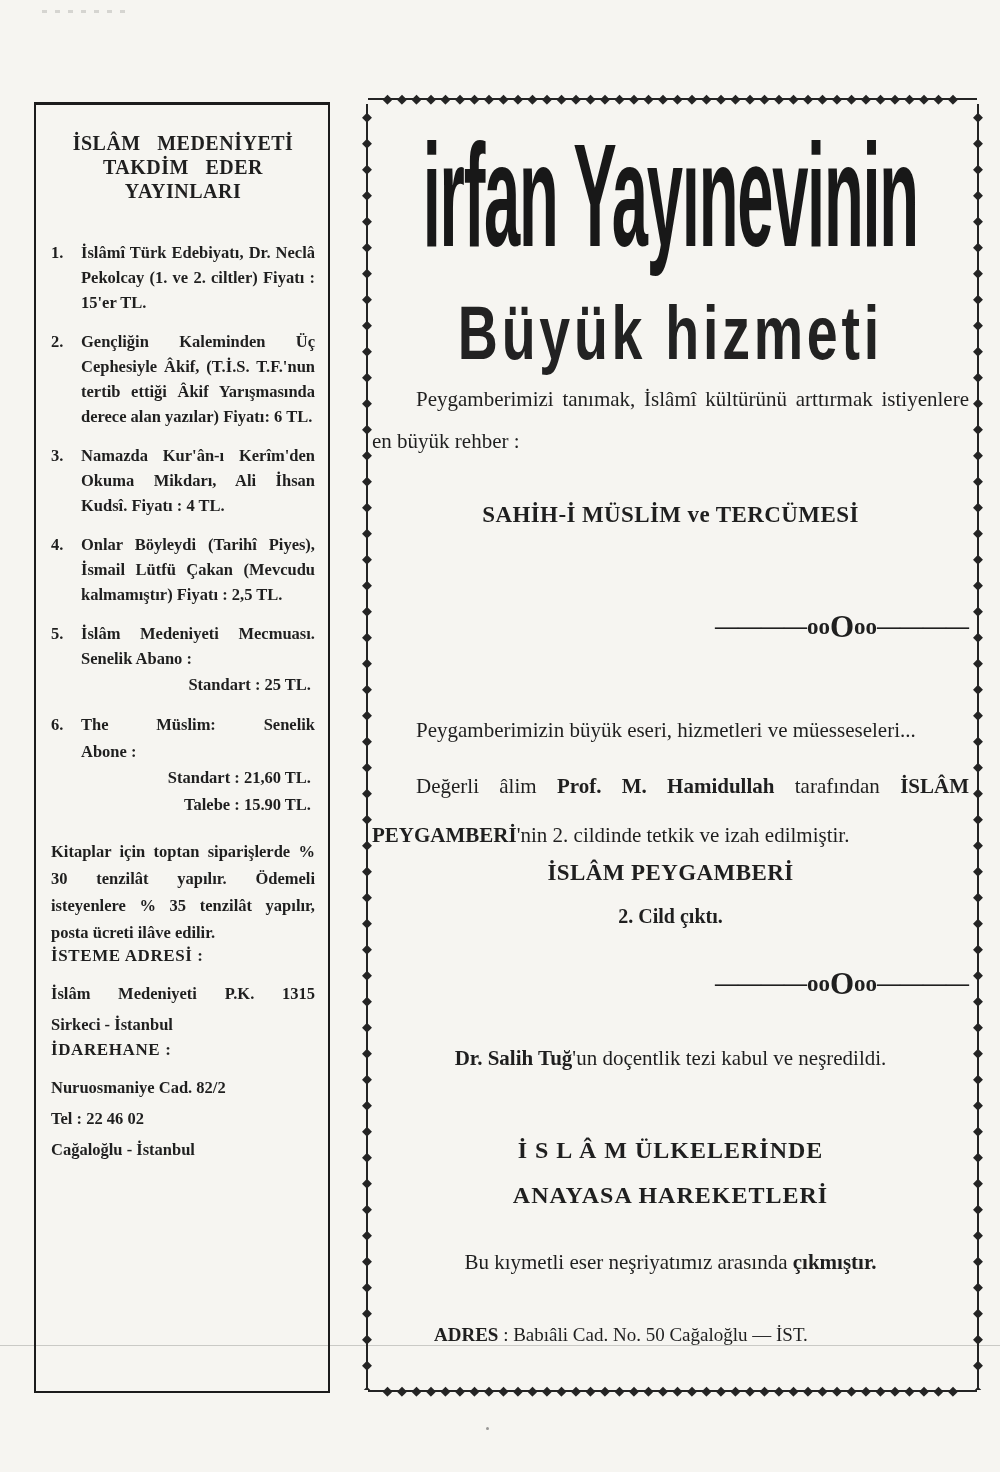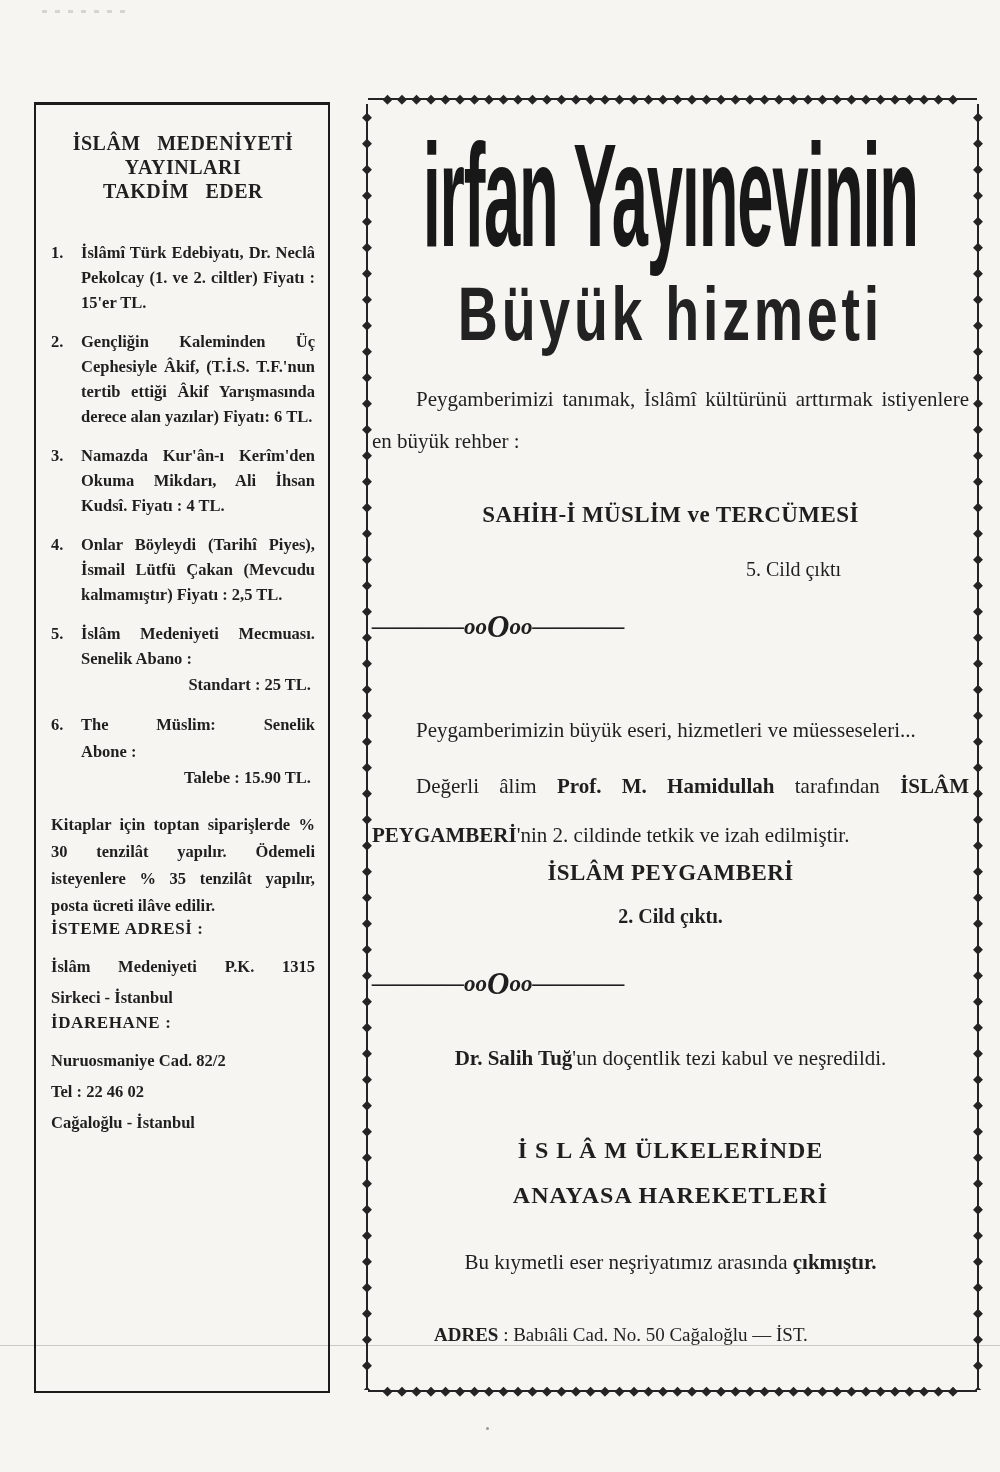--- a/index.html
+++ b/index.html
@@ -47,28 +47,28 @@
     word-break:break-all;text-align:center;
     background:linear-gradient(#242424,#242424) center/2px 100% no-repeat;}
   .orn-left{left:0;}
   .orn-right{right:0;}
 
   .ad .blk{position:absolute;left:14px;right:18px;}
   .headline{top:38px;height:135px;display:flex;align-items:center;justify-content:center;}
   .headline span{display:inline-block;white-space:nowrap;
     font-family:"Liberation Sans",sans-serif;font-weight:bold;font-size:105px;
     letter-spacing:-2px;transform:scale(.62,1.40);color:#181818;}
-  .subheadline{top:200px;height:66px;display:flex;align-items:flex-end;justify-content:center;}
+  .subheadline{top:200px;height:66px;display:flex;align-items:flex-start;justify-content:center;}
   .subheadline span{display:inline-block;white-space:nowrap;
     font-family:"Liberation Sans",sans-serif;font-weight:bold;font-size:74px;
     letter-spacing:5px;transform:scale(.75,1.02);color:#222;}
   .intro{top:288px;font-size:21px;line-height:42px;text-align:justify;text-indent:44px;}
   .b1title{top:412px;text-align:center;font-weight:bold;font-size:23px;letter-spacing:.4px;}
   .b1sub{top:468px;text-align:right;padding-right:128px;font-size:20px;}
-  .divider{text-align:left;font-weight:bold;font-size:23px;letter-spacing:0;font-style:italic;}
+  .divider{text-align:right;font-weight:bold;font-size:23px;letter-spacing:0;}
   .divider .mid{font-size:31px;line-height:1;vertical-align:-3px;}
   .div1{top:521px;}
   .div2{top:878px;}
   .works{top:628px;font-size:21px;padding-left:44px;white-space:nowrap;overflow:hidden;}
   .scholar{top:672px;font-size:21px;line-height:49px;text-align:justify;text-indent:44px;}
   .b2title{top:770px;text-align:center;font-weight:bold;font-size:23px;letter-spacing:.4px;}
   .b2sub{top:815px;text-align:center;font-weight:bold;font-size:20px;}
   .thesis{top:956px;text-align:center;font-size:21px;}
   .b3title{top:1038px;text-align:center;font-weight:bold;font-size:24px;line-height:45px;letter-spacing:1px;}
   .closing{top:1160px;text-align:center;font-size:21px;}
@@ -78,22 +78,22 @@
 </head>
 <body>
 
 <div class="smudge"></div>
 <div class="fold-line"></div>
 <div class="bottom-dot"></div>
 
 <div class="left-box">
   <div class="lp-title">
     <div>İSLÂM MEDENİYETİ</div>
+    <div>TAKDİM EDER</div>
     <div>YAYINLARI</div>
-    <div>TAKDİM EDER</div>
   </div>
 
   <div class="lp-list">
     <div class="lp-item">
       <div class="lp-num">1.</div>
       <div class="lp-text">İslâmî Türk Edebiyatı, Dr. Neclâ Pekolcay (1. ve 2. ciltler) Fiyatı : 15'er TL.</div>
     </div>
     <div class="lp-item">
       <div class="lp-num">2.</div>
       <div class="lp-text">Gençliğin Kaleminden Üç Cephesiyle Âkif, (T.İ.S. T.F.'nun tertib ettiği Âkif Yarışmasında derece alan yazılar) Fiyatı: 6 TL.</div>
@@ -111,20 +111,21 @@
       <div class="lp-text">
         <div>İslâm Medeniyeti Mecmuası. Senelik Abano :</div>
         <div class="price">Standart : 25 TL.</div>
       </div>
     </div>
     <div class="lp-item">
       <div class="lp-num">6.</div>
       <div class="lp-text">
         <div class="spread">The Müslim: Senelik</div>
         <div class="abone-line">Abone :</div>
+        <div class="price">Standart : 21,60 TL.</div>
         <div class="price">Talebe : 15.90 TL.</div>
       </div>
     </div>
   </div>
 
   <div class="lp-note">Kitaplar için toptan siparişlerde % 30 tenzilât yapılır. Ödemeli isteyenlere % 35 tenzilât yapılır, posta ücreti ilâve edilir.</div>
 
   <div class="lp-heading">İSTEME ADRESİ :</div>
   <div class="lp-addr">
     <div class="spread">İslâm Medeniyeti P.K. 1315</div>
@@ -148,21 +149,20 @@
   <div class="blk headline">
     <span>irfan Yayınevinin</span>
   </div>
   <div class="blk subheadline">
     <span>Büyük hizmeti</span>
   </div>
 
   <div class="blk intro">Peygamberimizi tanımak, İslâmî kültürünü arttırmak istiyenlere en büyük rehber :</div>
 
   <div class="blk b1title">SAHİH-İ MÜSLİM ve TERCÜMESİ</div>
-  <div class="blk b1sub">5. Cild çıktı</div>
 
   <div class="blk divider div1">
     <span>————oo</span><span class="mid">O</span><span>oo————</span>
   </div>
 
   <div class="blk works">Peygamberimizin büyük eseri, hizmetleri ve müesseseleri...</div>
 
   <div class="blk scholar">
     <span>Değerli  âlim </span><b>Prof. M. Hamidullah</b><span>  tarafından </span><b>İSLÂM PEYGAMBERİ</b><span>'nin 2. cildinde tetkik ve izah edilmiştir.</span>
   </div>

